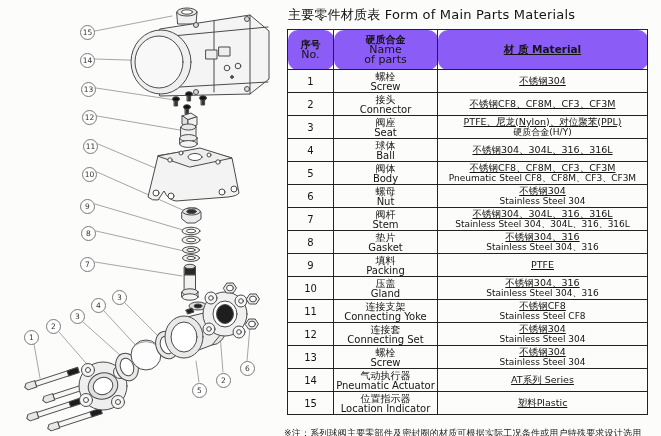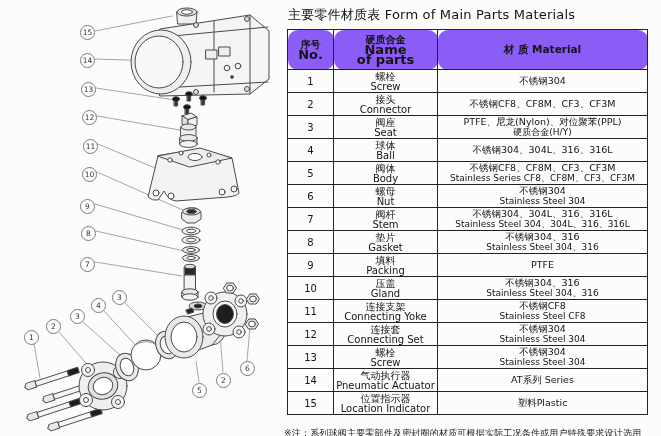--- a/index.html
+++ b/index.html
@@ -19,27 +19,27 @@
   
   .panel { position:absolute; left:287px; top:0; width:372px; }
   .title { font-size:13px; font-weight:normal; margin:6px 0 5px 1px; letter-spacing:0.2px; white-space:nowrap; }
   table.materials { border-collapse:collapse; width:360px; table-layout:fixed; }
   table.materials th, table.materials td {
     border:1px solid #222; padding:0 1px; text-align:center; vertical-align:middle;
     overflow:hidden; white-space:nowrap;
   }
   thead th { background:#8b5cf6; height:39px; font-weight:bold;border-radius:10px; }
   thead .h-cn { font-size:10px; line-height:11px; }
-  thead .h-en { font-size:13px; line-height:10px; font-weight:bold; }
-  thead .h-mat { font-size:10.5px; }
+  thead .h-en { font-size:11px; line-height:10px; font-weight:normal; }
+  thead .h-mat { font-size:10.5px;text-decoration:underline; }
   tbody tr { height:23px; }
   td.c-no { font-size:10px; }
   .cn { font-size:10px; line-height:11px; }
   .en { font-size:10px; line-height:9.5px; }
-  .m1 { font-size:9.5px; line-height:10.5px; }
+  .m1 { font-size:9.5px; line-height:10.5px;text-decoration:underline; }
   .m2 { font-size:9px;   line-height:10px; }
   .note { font-size:9px; margin-top:12px; margin-left:-3px; letter-spacing:0.2px; white-space:nowrap; color:#222; }
 </style>
 </head>
 <body>
 
 <div class="page">
 
   <div class="diagram">
     <svg width="287" height="436" viewBox="0 0 287 436">
@@ -341,21 +341,21 @@
             </td>
           </tr>
         <tr>
             <td class="c-no">5</td>
             <td>
               <div class="cn">阀体</div>
               <div class="en">Body</div>
             </td>
             <td>
               <div class="m1">不锈钢CF8、CF8M、CF3、CF3M</div>
-              <div class="m2">Stainless Series CF8、CF8M、CF3、CF3M</div>
+              <div class="m2">Pneumatic Steel CF8、CF8M、CF3、CF3M</div>
             </td>
           </tr>
         <tr>
             <td class="c-no">6</td>
             <td>
               <div class="cn">螺母</div>
               <div class="en">Nut</div>
             </td>
             <td>
               <div class="m1">不锈钢304</div>

